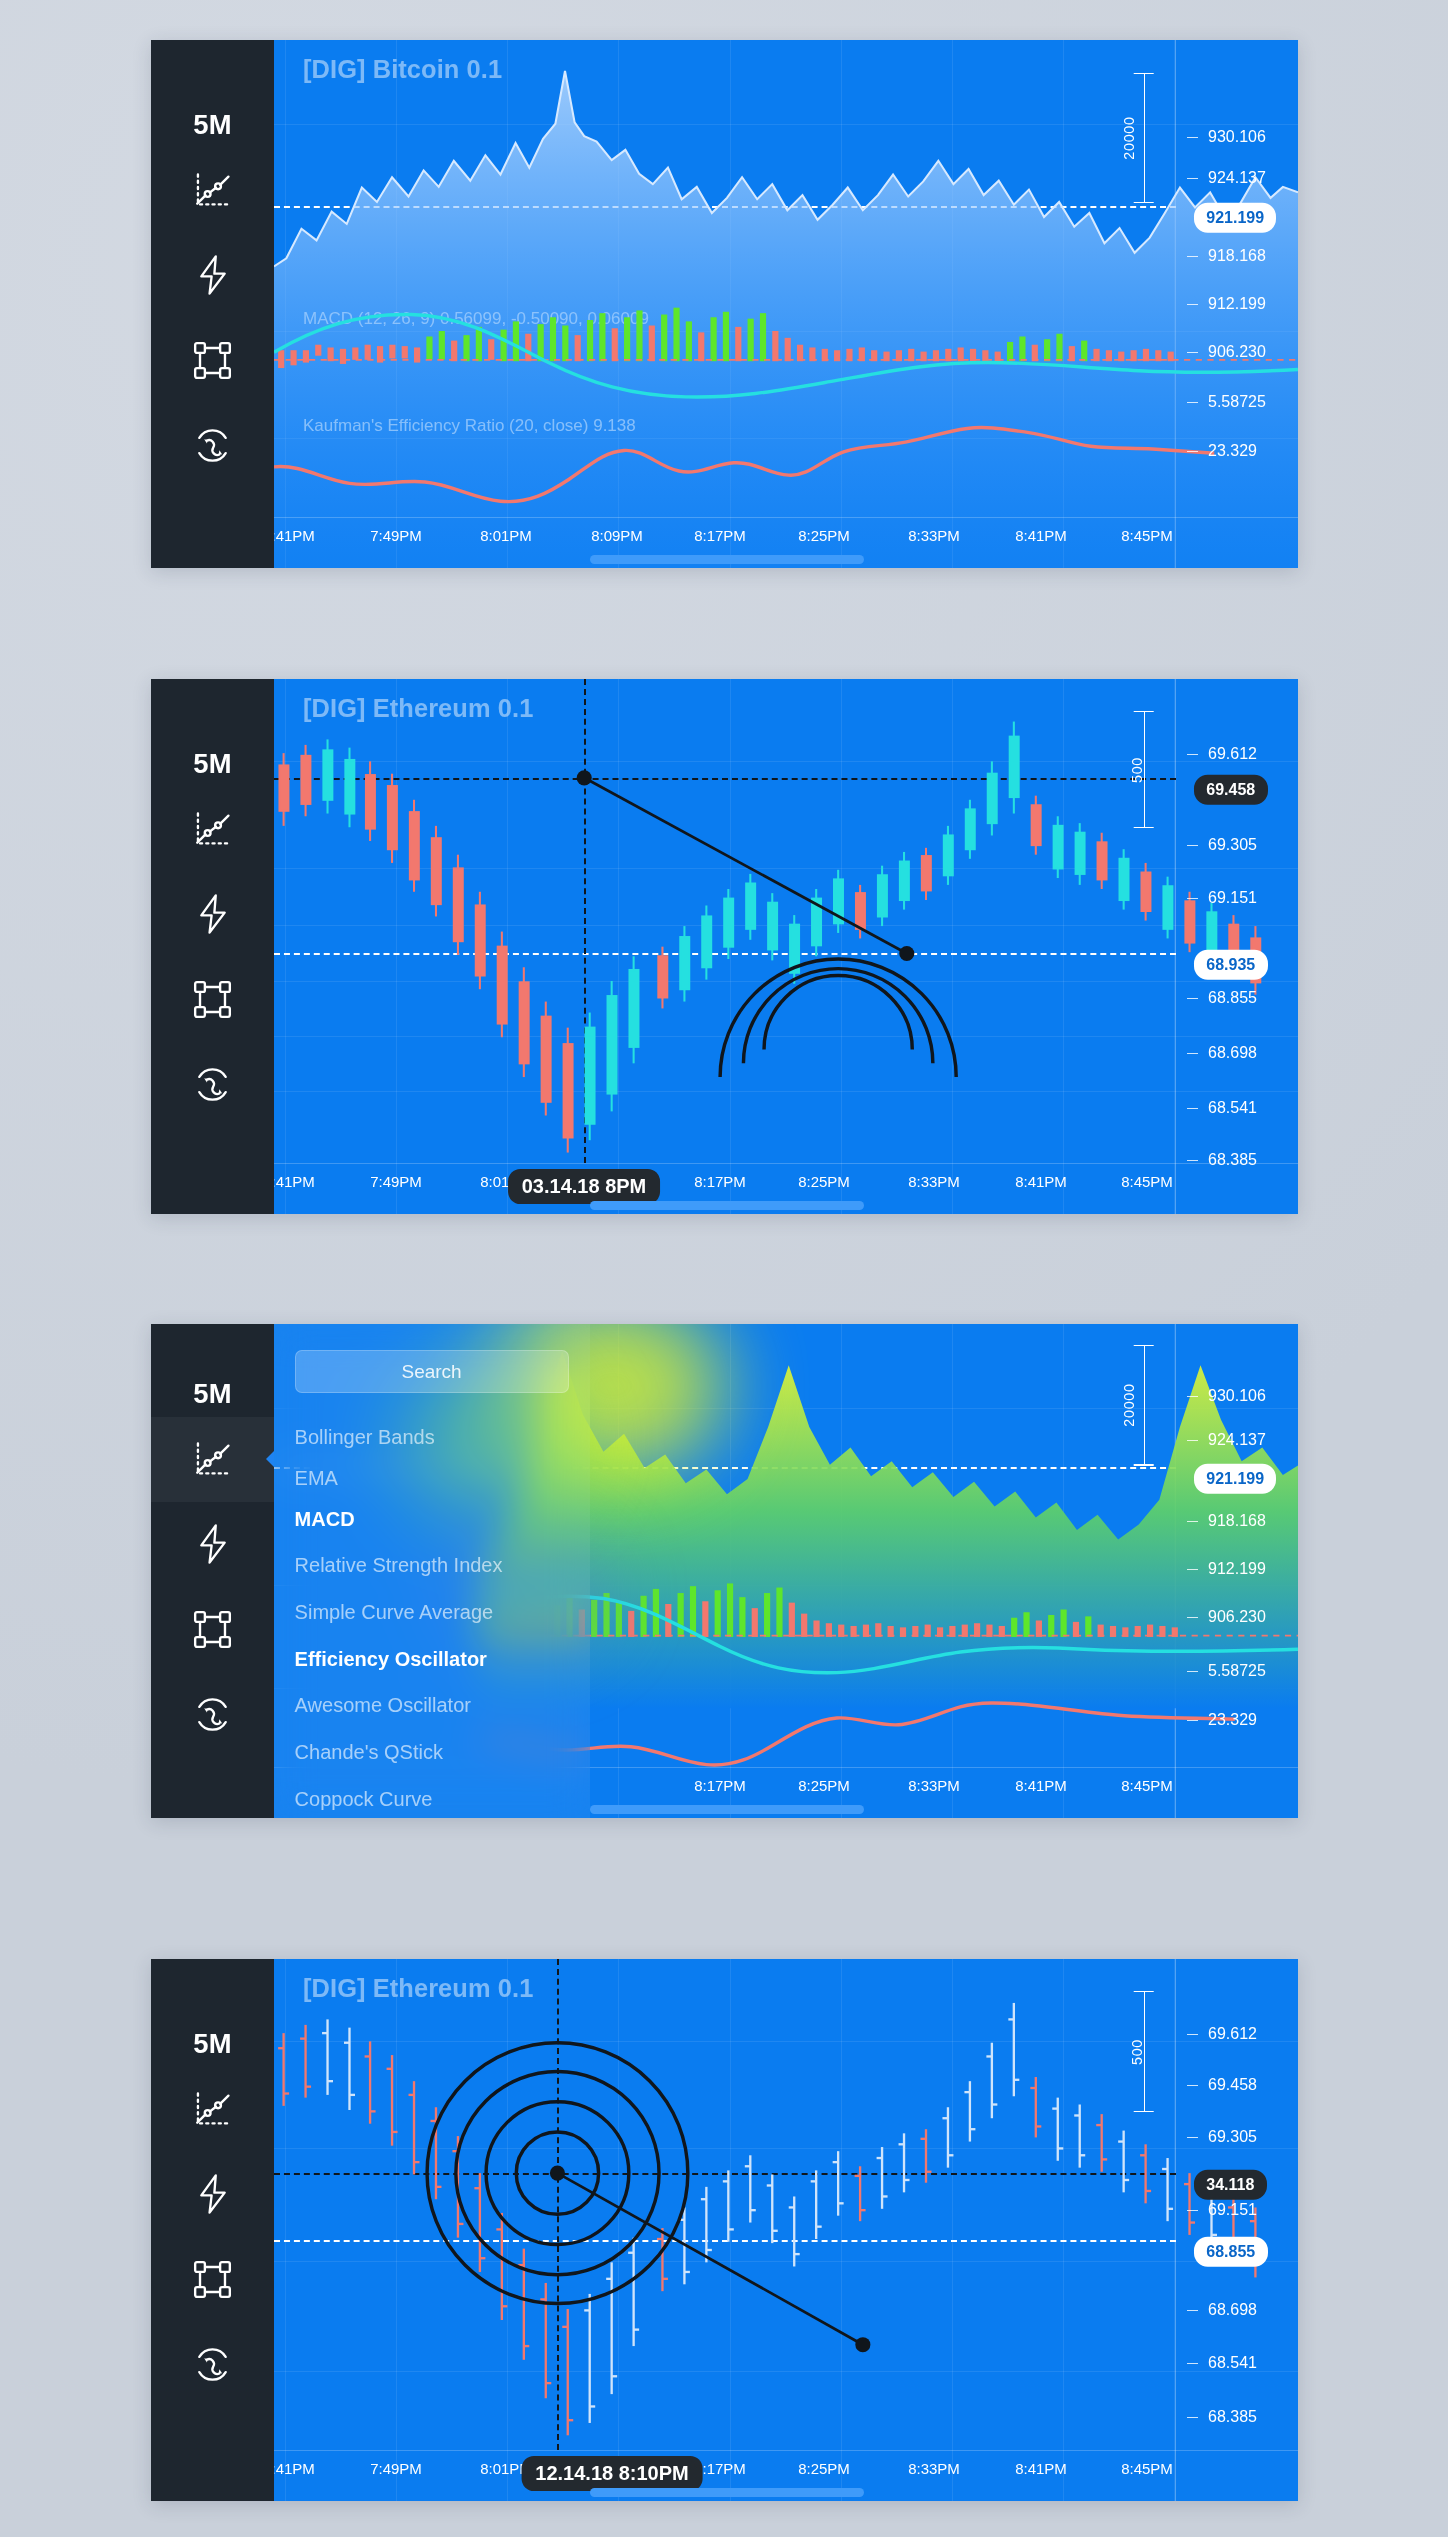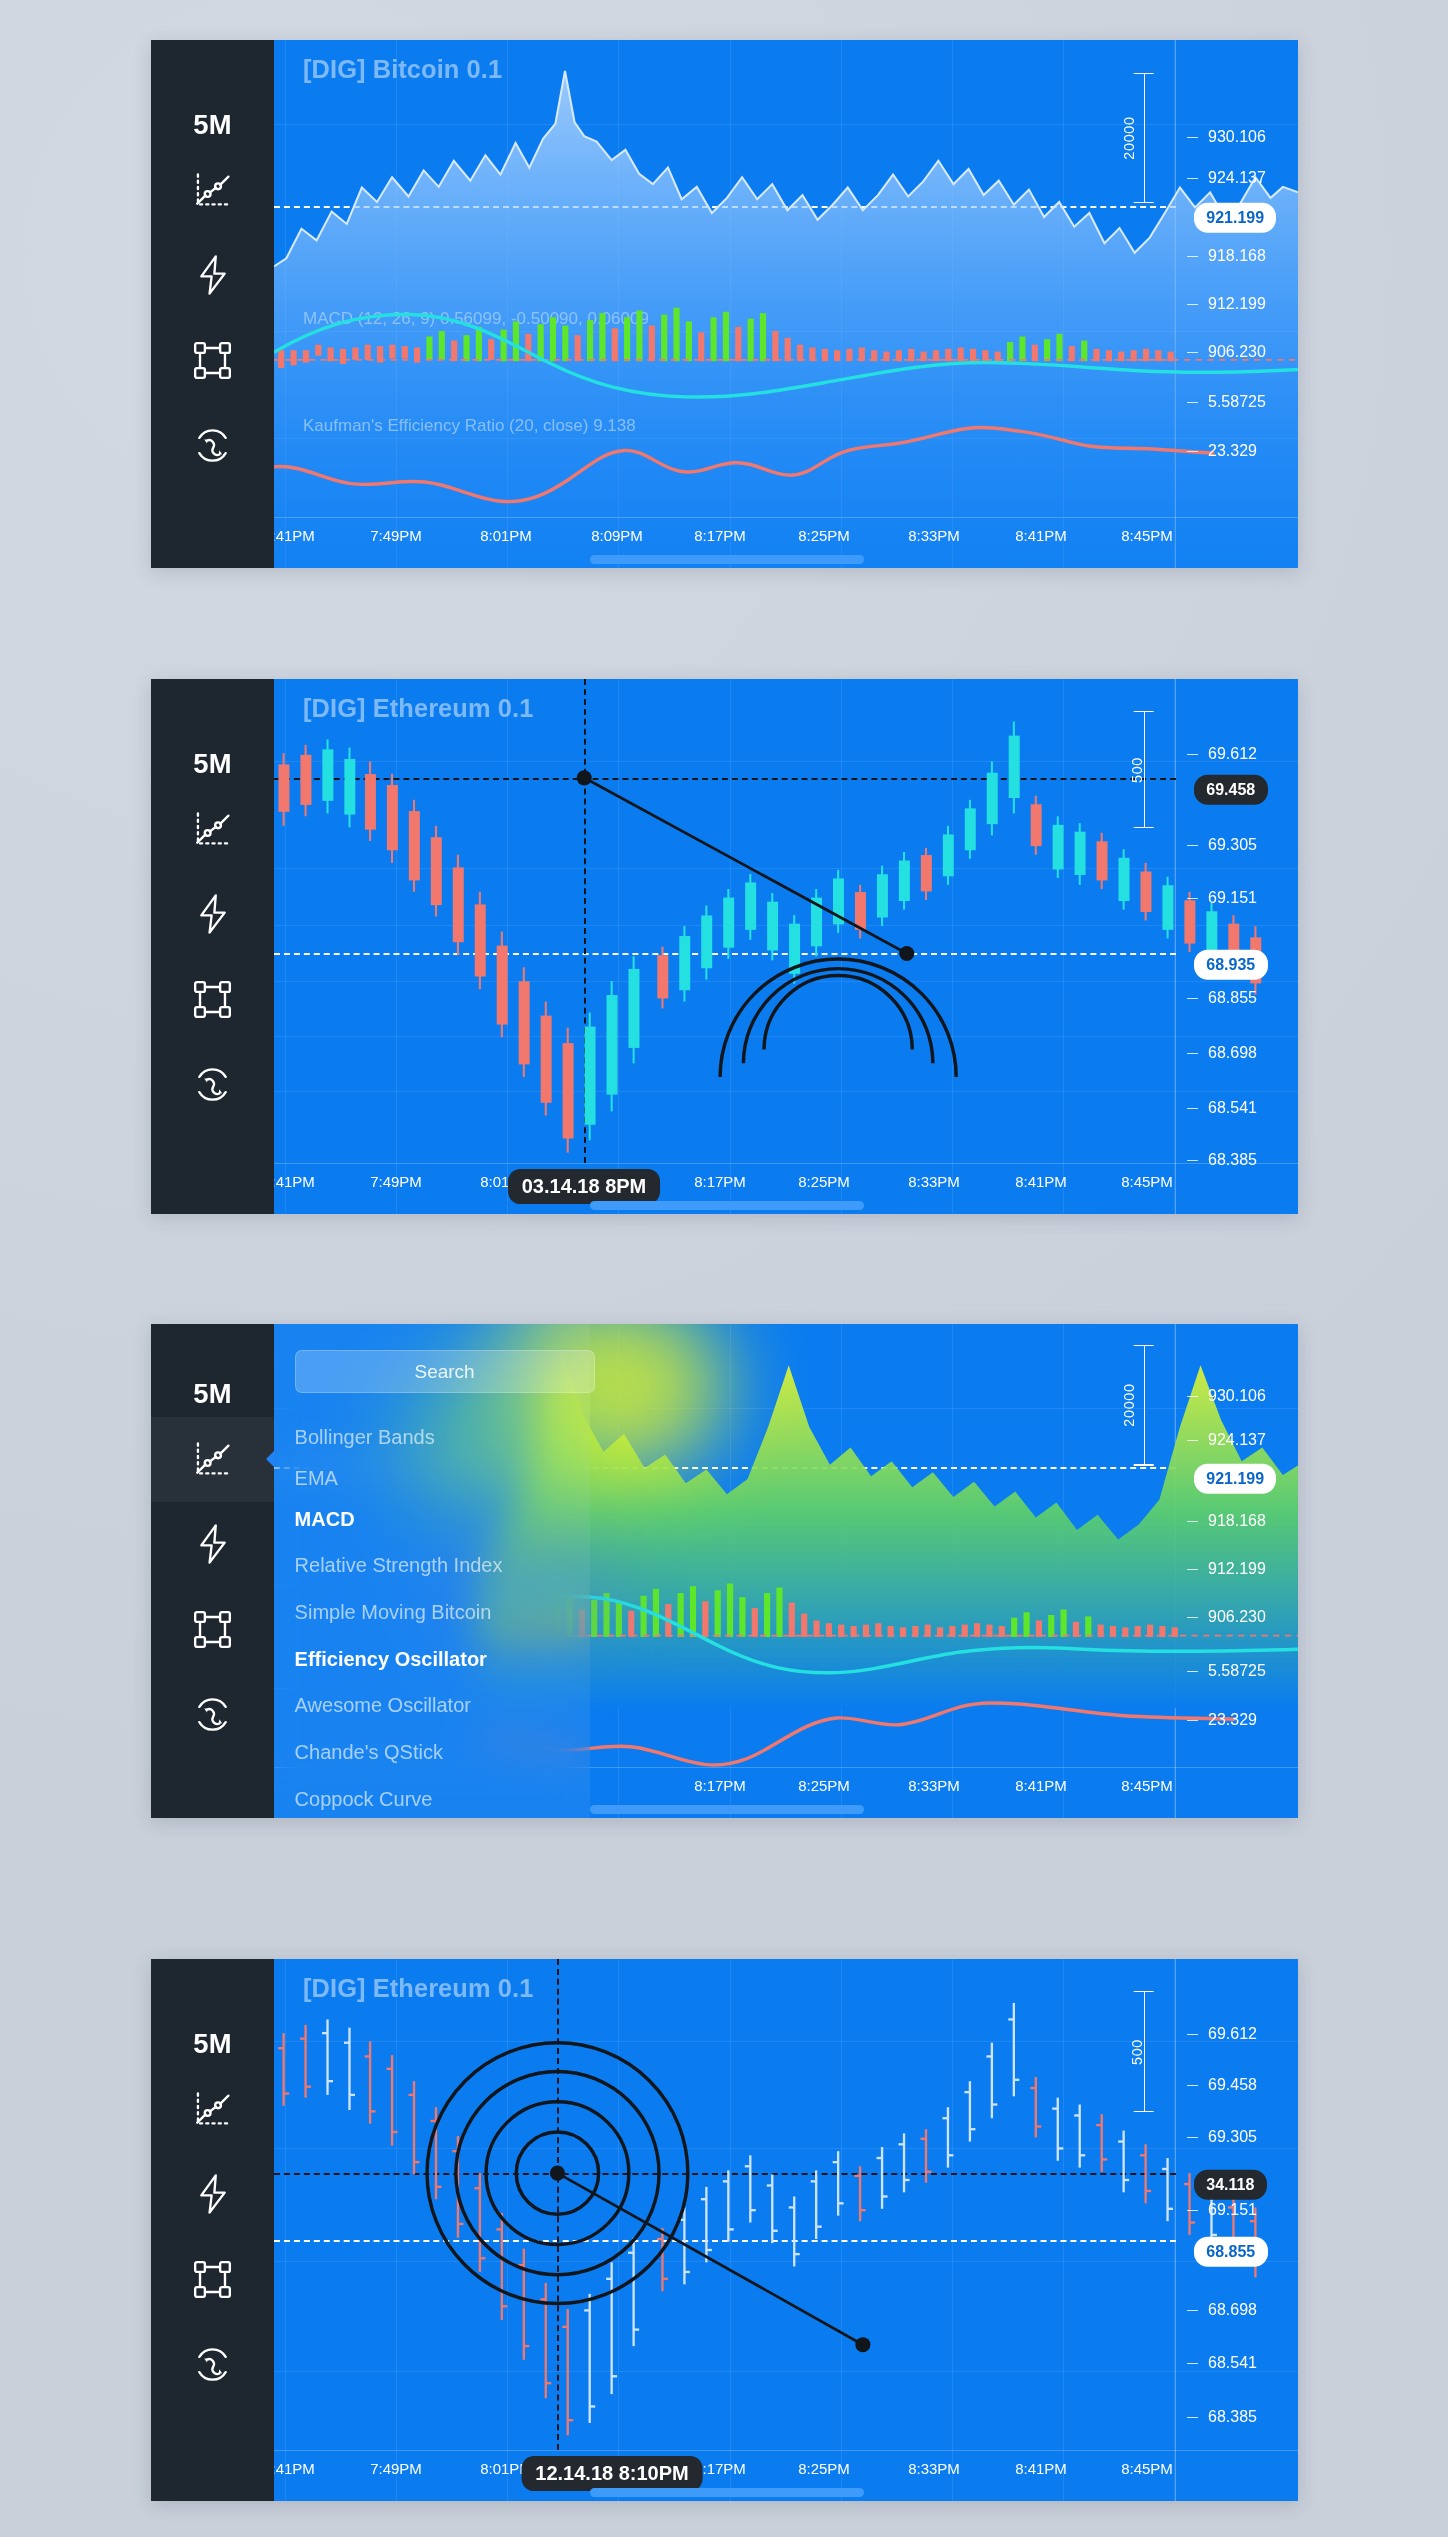--- a/index.html
+++ b/index.html
@@ -236,21 +236,21 @@
     left: 0; top: 0; bottom: 0;
     width: 316px;
     z-index: 12;
     background: rgba(255,255,255,0.06);
     backdrop-filter: blur(19px);
     -webkit-backdrop-filter: blur(19px);
   }
   .search-box {
     position: absolute;
     left: 20.6px; top: 26px;
-    width: 300px; height: 43px;
+    width: 274px; height: 43px;
     border-radius: 6.9px;
     background: rgba(255,255,255,0.22);
     color: rgba(255,255,255,0.88);
     font-size: 19px;
     display: flex;
     align-items: center;
     justify-content: center;
     border: 0.7px solid rgba(255,255,255,0.22);
     cursor: text;
   }
@@ -894,21 +894,21 @@
     <div class="blurblob" style="left:226px; top:-27.4px; width:226px; height:178px; background:#d9f02e; opacity:.85;"></div>
     <div class="blurblob" style="left:130px; top:41px; width:178px; height:151px; background:#6fd36a; opacity:.6;"></div>
     <div class="blurblob" style="left:172px; top:206px; width:165px; height:123px; background:#5d7bd6; opacity:.35;"></div>
 
     <div class="search-panel">
       <div class="search-box">Search</div>
       <div class="ind-item" style="top:102px">Bollinger Bands</div>
       <div class="ind-item" style="top:143px">EMA</div>
       <div class="ind-item sel" style="top:184px">MACD</div>
       <div class="ind-item" style="top:230px">Relative Strength Index</div>
-      <div class="ind-item" style="top:277px">Simple Moving Bitcoin</div>
+      <div class="ind-item" style="top:277px">Simple Curve Average</div>
       <div class="ind-item sel" style="top:324px">Efficiency Oscillator</div>
       <div class="ind-item" style="top:370px">Awesome Oscillator</div>
       <div class="ind-item" style="top:417px">Chande's QStick</div>
       <div class="ind-item" style="top:464px">Coppock Curve</div>
     </div>
   </div>
 </section>
 
 <section class="panel p4">
 

